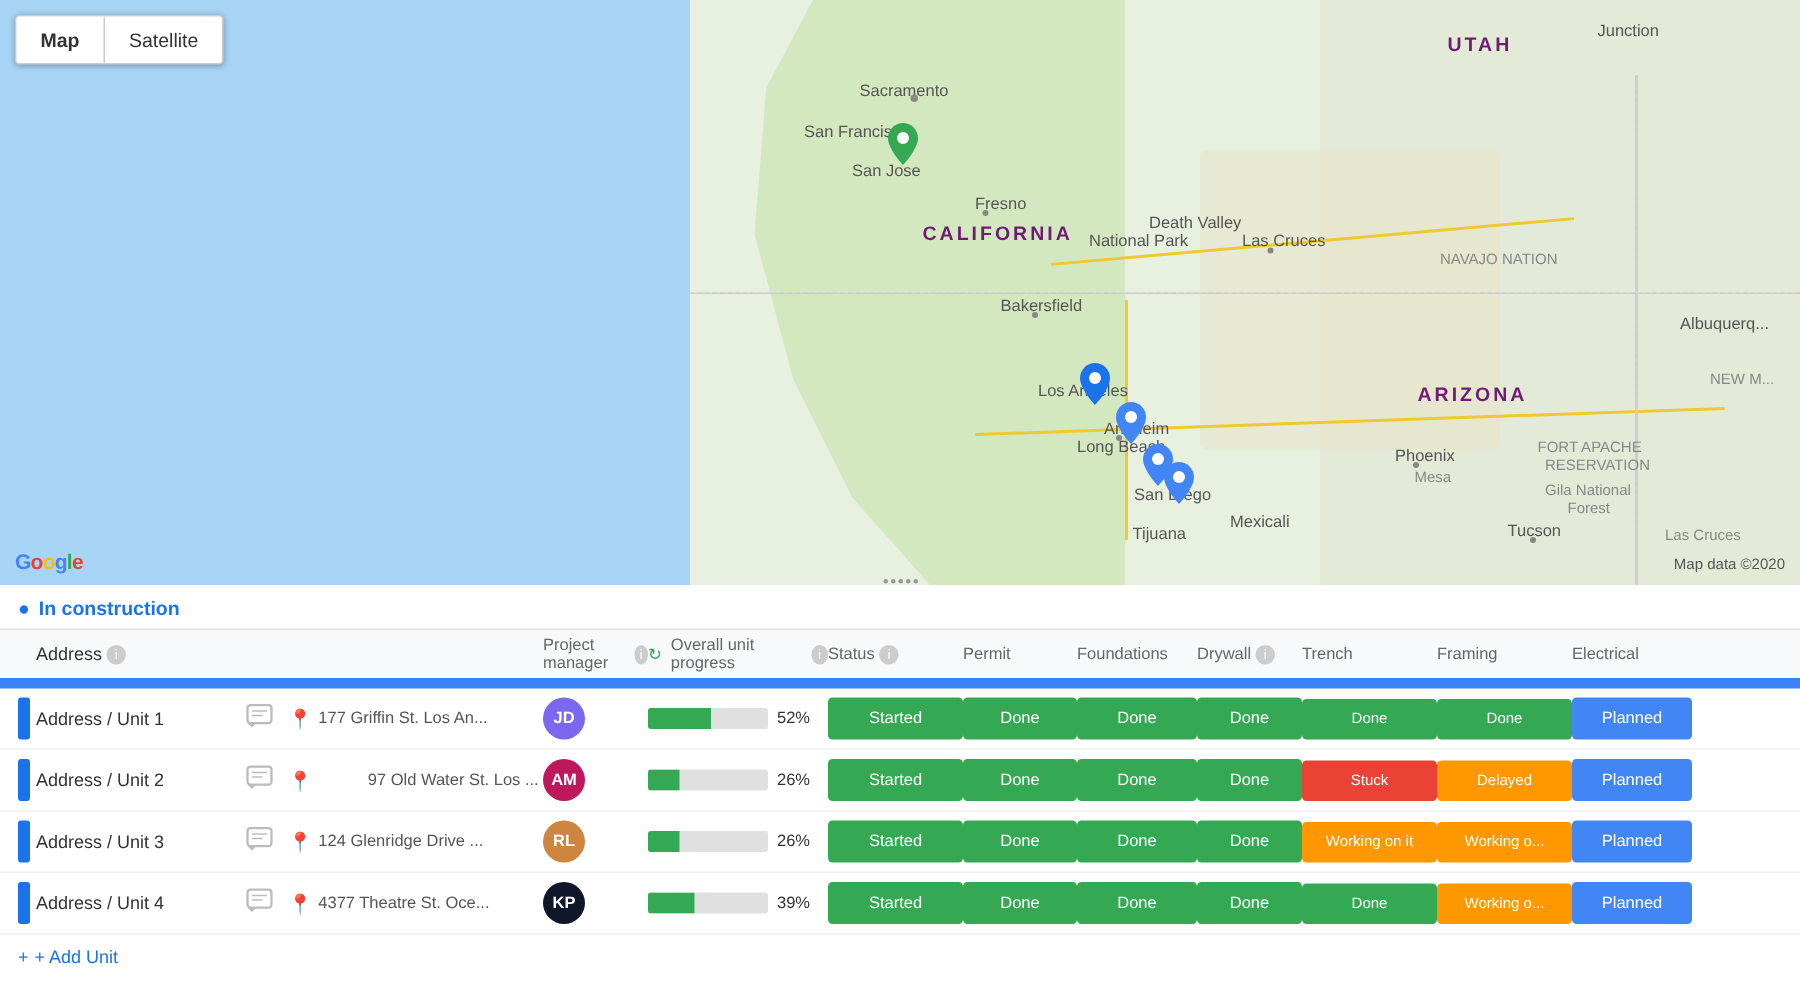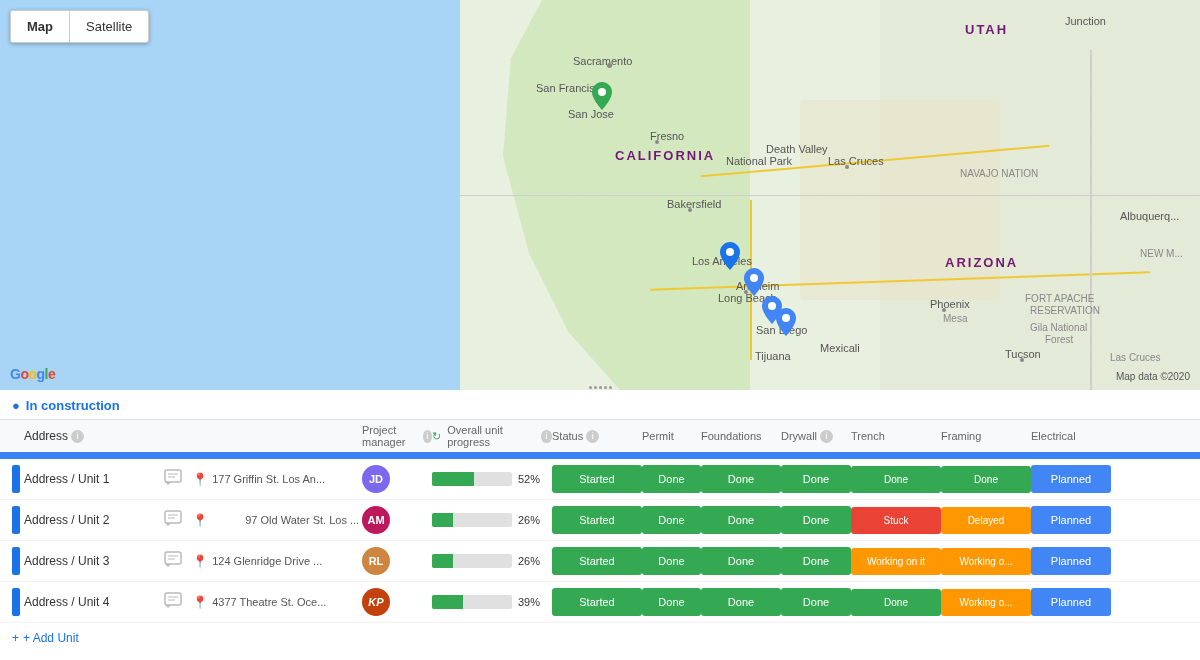--- a/index.html
+++ b/index.html
@@ -73,21 +73,21 @@
     .data-row {
       display: flex; align-items: center; padding: 6px 12px;
       border-bottom: 1px solid #f0f0f0; min-height: 40px;
     }
     .col-name { width: 140px; flex-shrink: 0; font-size: 12px; color: #333; }
     .col-comment { width: 28px; flex-shrink: 0; }
     .col-address { width: 170px; flex-shrink: 0; font-size: 11px; color: #555; display: flex; align-items: center; gap: 4px; overflow: hidden; }
     .col-pm { width: 70px; flex-shrink: 0; display: flex; align-items: center; }
     .col-progress { width: 120px; flex-shrink: 0; display: flex; align-items: center; gap: 6px; }
     .col-status { width: 90px; flex-shrink: 0; }
-    .col-permit { width: 59px; flex-shrink: 0; }
+    .col-permit { width: 76px; flex-shrink: 0; }
     .col-foundations { width: 80px; flex-shrink: 0; }
     .col-drywall { width: 70px; flex-shrink: 0; }
     .col-trench { width: 90px; flex-shrink: 0; }
     .col-framing { width: 90px; flex-shrink: 0; }
     .col-electrical { width: 80px; flex-shrink: 0; }
 
     .progress-bar-container {
       width: 80px; height: 14px; background: #e0e0e0; border-radius: 2px; overflow: hidden; flex-shrink: 0;
     }
     .progress-bar-fill { height: 100%; background: #34a853; }
@@ -105,21 +105,21 @@
     .badge-working { background: #ff9800; }
 
     .avatar {
       width: 28px; height: 28px; border-radius: 50%; background: #bbb;
       overflow: hidden; display: flex; align-items: center; justify-content: center;
       font-size: 11px; color: white; font-weight: bold;
     }
     .avatar-1 { background: #7b68ee; }
     .avatar-2 { background: #be185d; }
     .avatar-3 { background: #cd853f; }
-    .avatar-4 { background: #c2410c; font-style: italic; }
+    .avatar-4 { background: #0f172a; }
 
     .add-unit-row {
       padding: 8px 12px; color: #1a73e8; font-size: 12px; cursor: pointer; display: flex; align-items: center; gap: 4px;
     }
 
     .progress-pct { font-size: 11px; color: #333; font-weight: 500; }
 
     
     .pin-svg { width: 20px; height: 28px; }
   </style>

